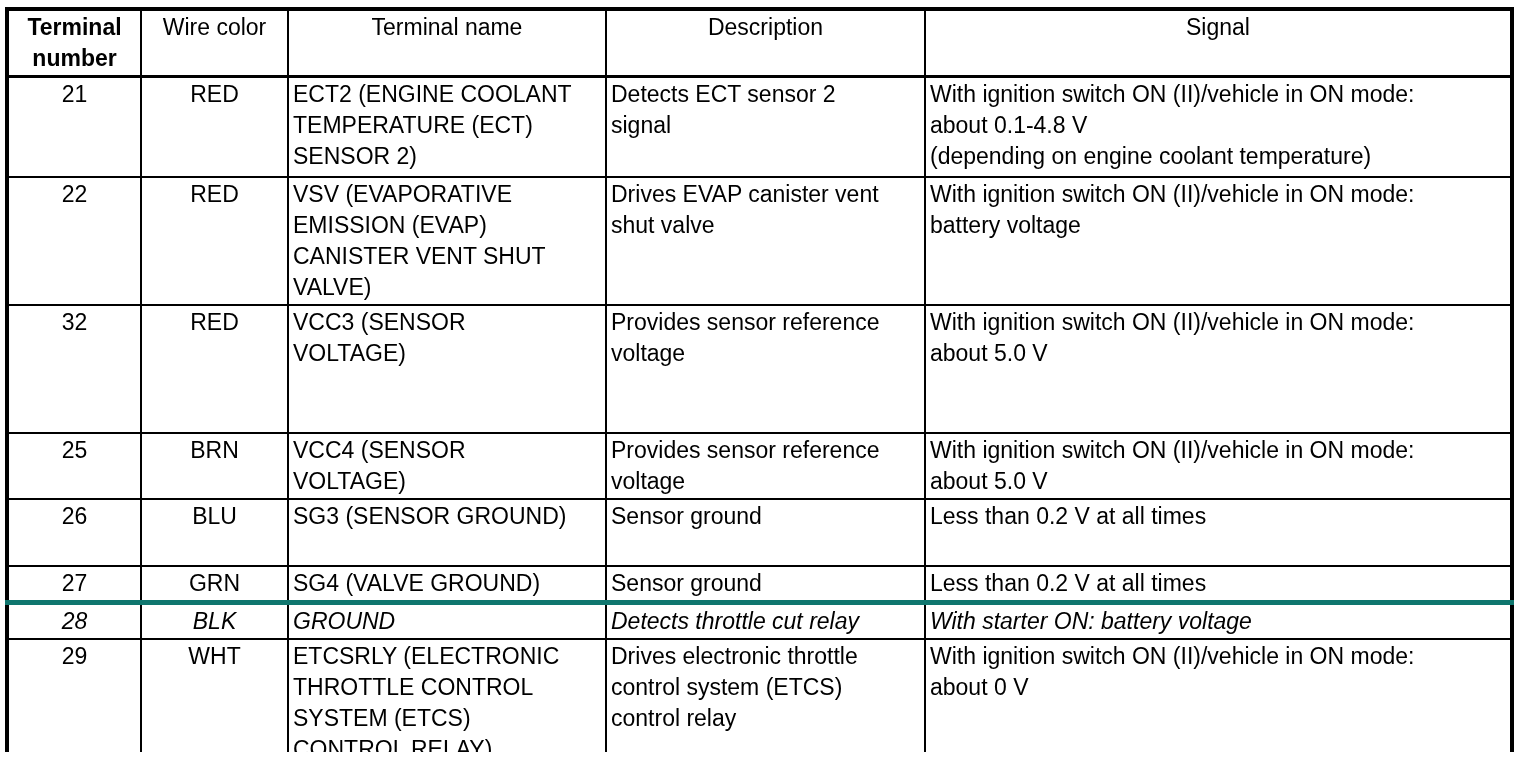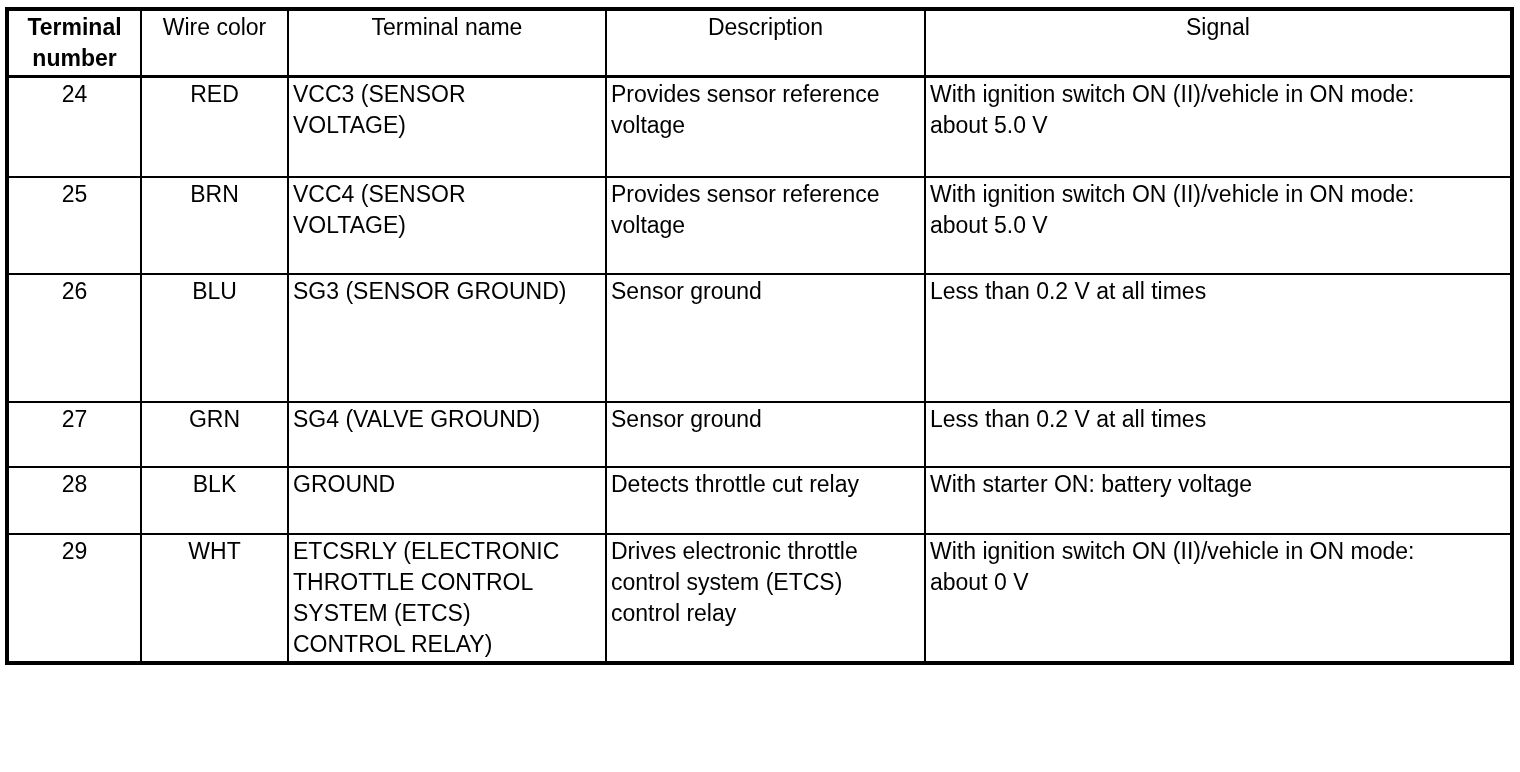--- a/index.html
+++ b/index.html
@@ -76,21 +76,45 @@
       <tr>
         <th class="col-terminal-number">Terminal number</th>
         <th class="col-wire-color">Wire color</th>
         <th class="col-terminal-name">Terminal name</th>
         <th class="col-description">Description</th>
         <th class="col-signal">Signal</th>
       </tr>
     </thead>
     <tbody>
         <tr>
-    <td class="col-terminal-number">24</td>
+    <td class="col-terminal-number">21</td>
+    <td class="col-wire-color">RED</td>
+    <td class="col-terminal-name">ECT2 (ENGINE COOLANT
+TEMPERATURE (ECT)
+SENSOR 2)</td>
+    <td class="col-description">Detects ECT sensor 2
+signal</td>
+    <td class="col-signal">With ignition switch ON (II)/vehicle in ON mode:
+about 0.1-4.8 V
+(depending on engine coolant temperature)</td>
+  </tr>
+        <tr>
+    <td class="col-terminal-number">22</td>
+    <td class="col-wire-color">RED</td>
+    <td class="col-terminal-name">VSV (EVAPORATIVE
+EMISSION (EVAP)
+CANISTER VENT SHUT
+VALVE)</td>
+    <td class="col-description">Drives EVAP canister vent
+shut valve</td>
+    <td class="col-signal">With ignition switch ON (II)/vehicle in ON mode:
+battery voltage</td>
+  </tr>
+        <tr>
+    <td class="col-terminal-number">32</td>
     <td class="col-wire-color">RED</td>
     <td class="col-terminal-name">VCC3 (SENSOR
 VOLTAGE)</td>
     <td class="col-description">Provides sensor reference
 voltage</td>
     <td class="col-signal">With ignition switch ON (II)/vehicle in ON mode:
 about 5.0 V</td>
   </tr>
         <tr>
     <td class="col-terminal-number">25</td>

